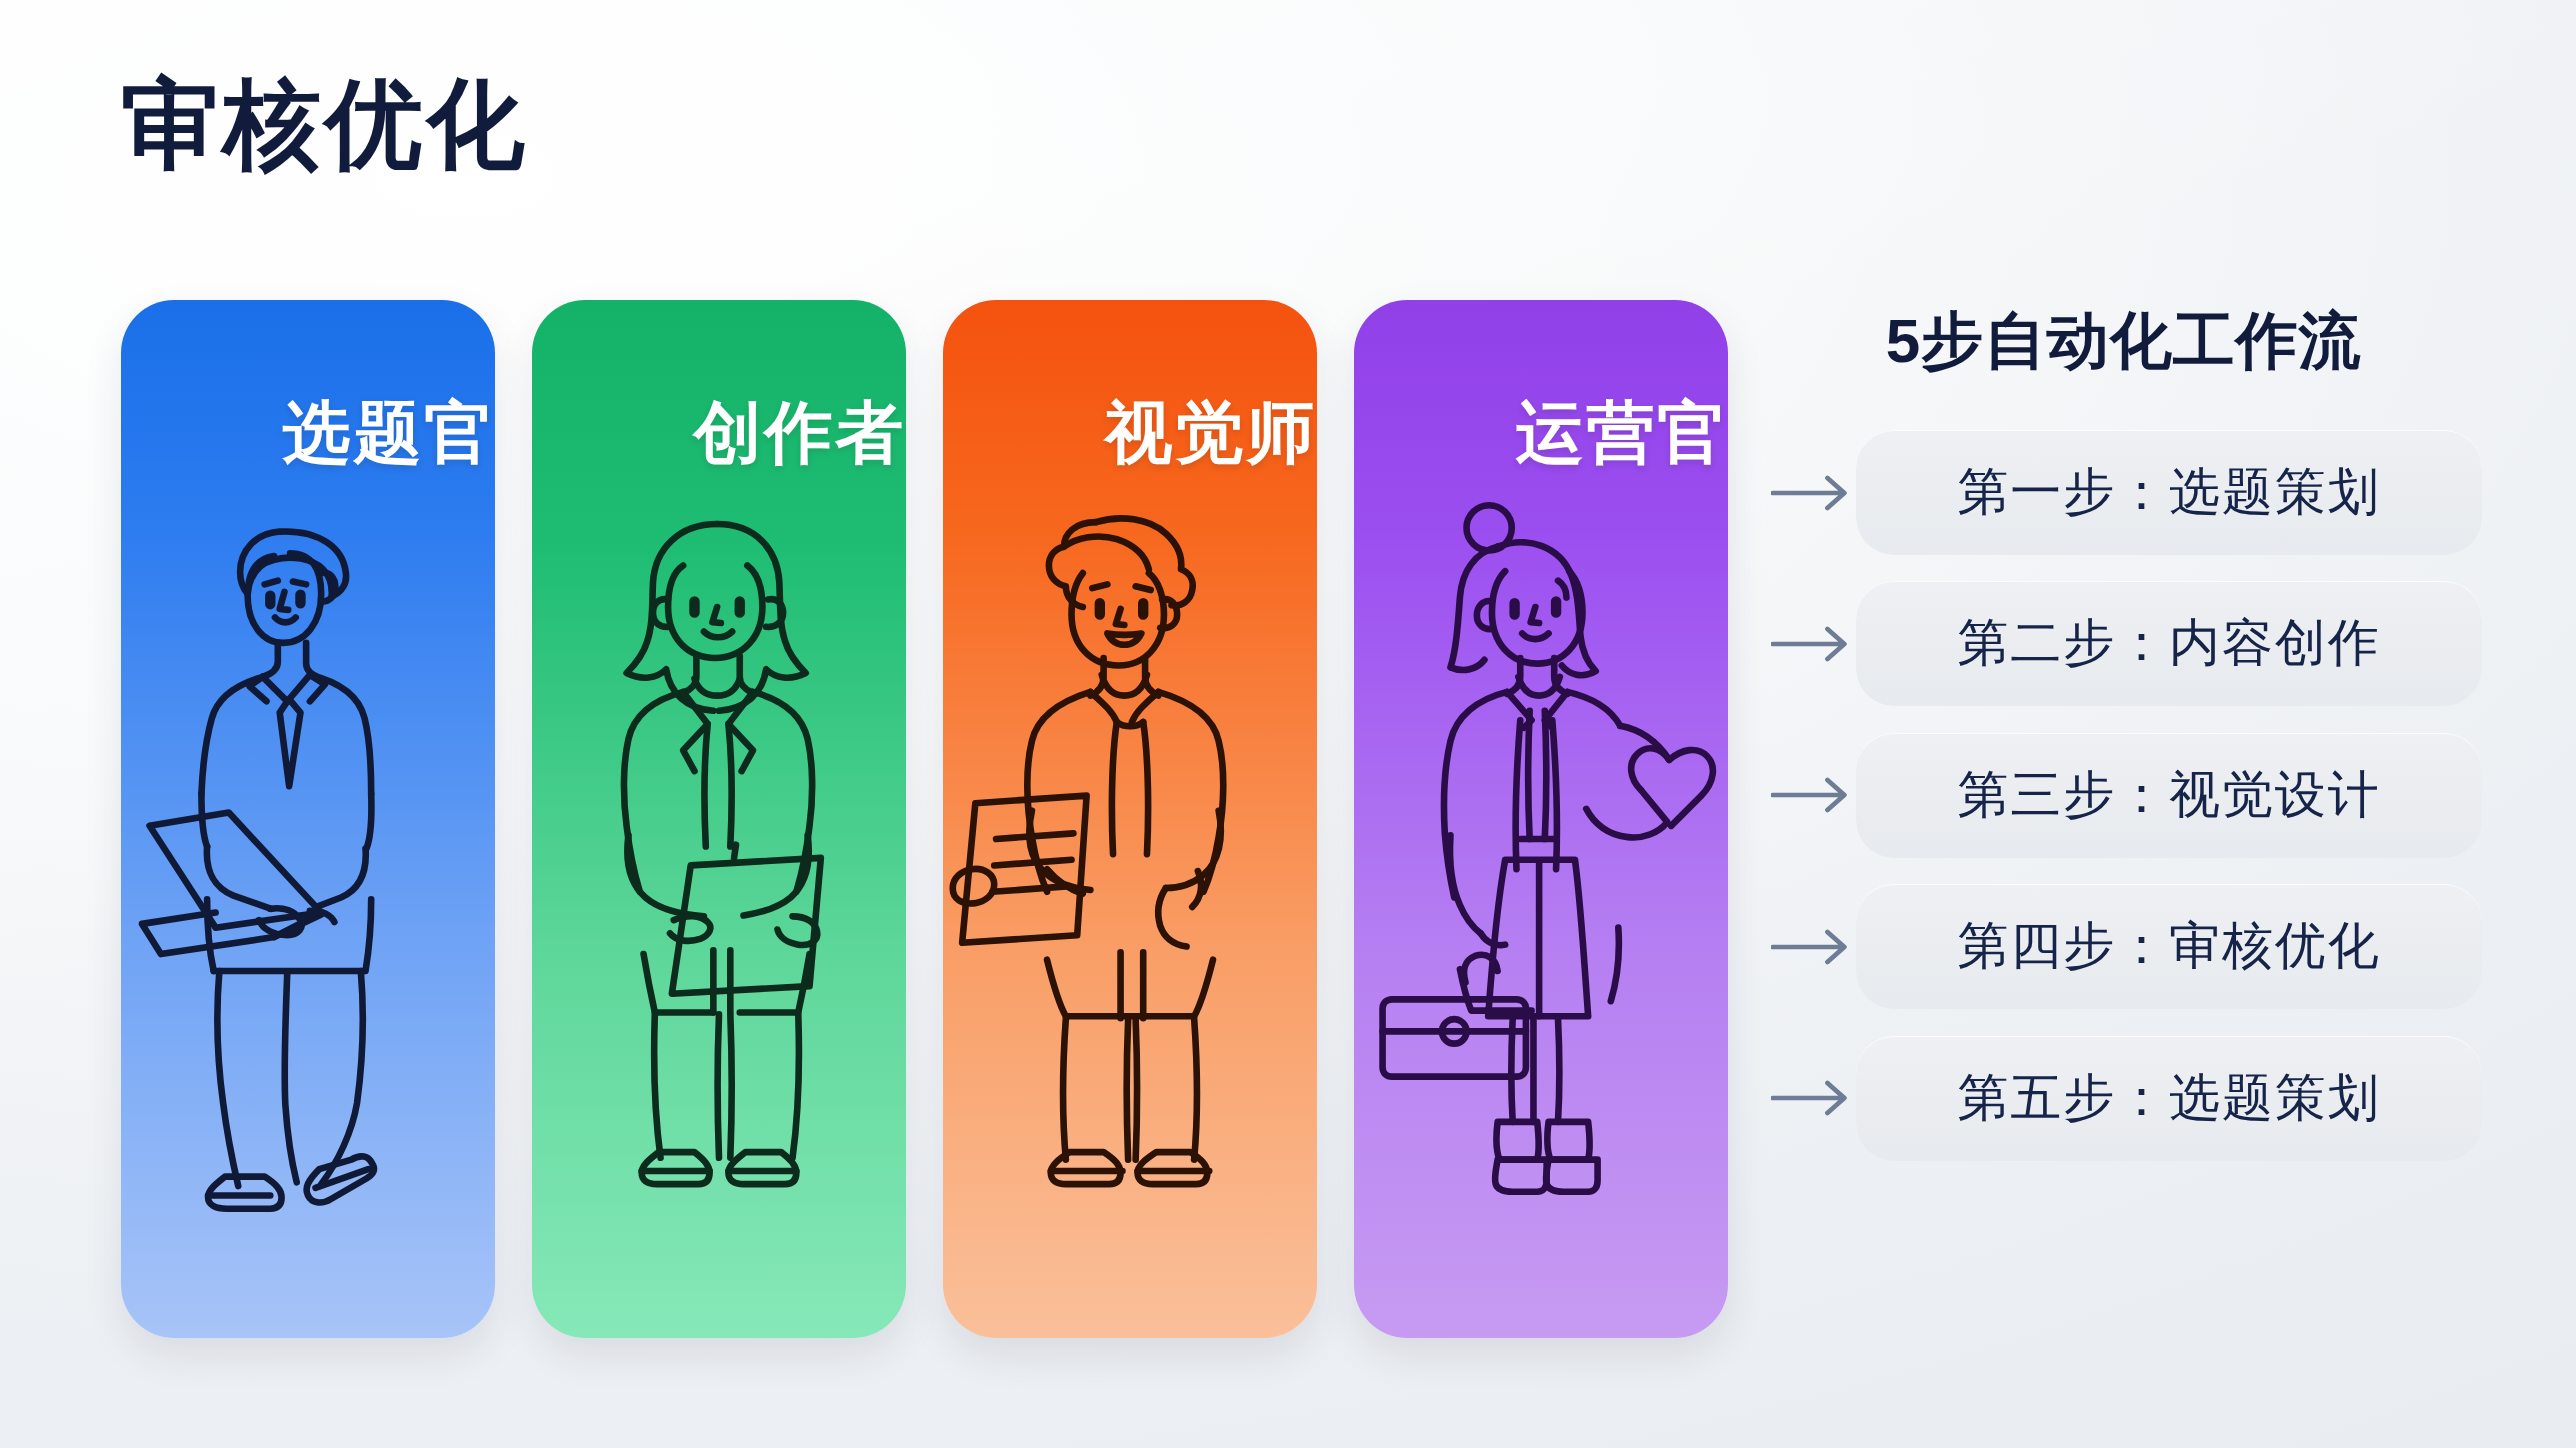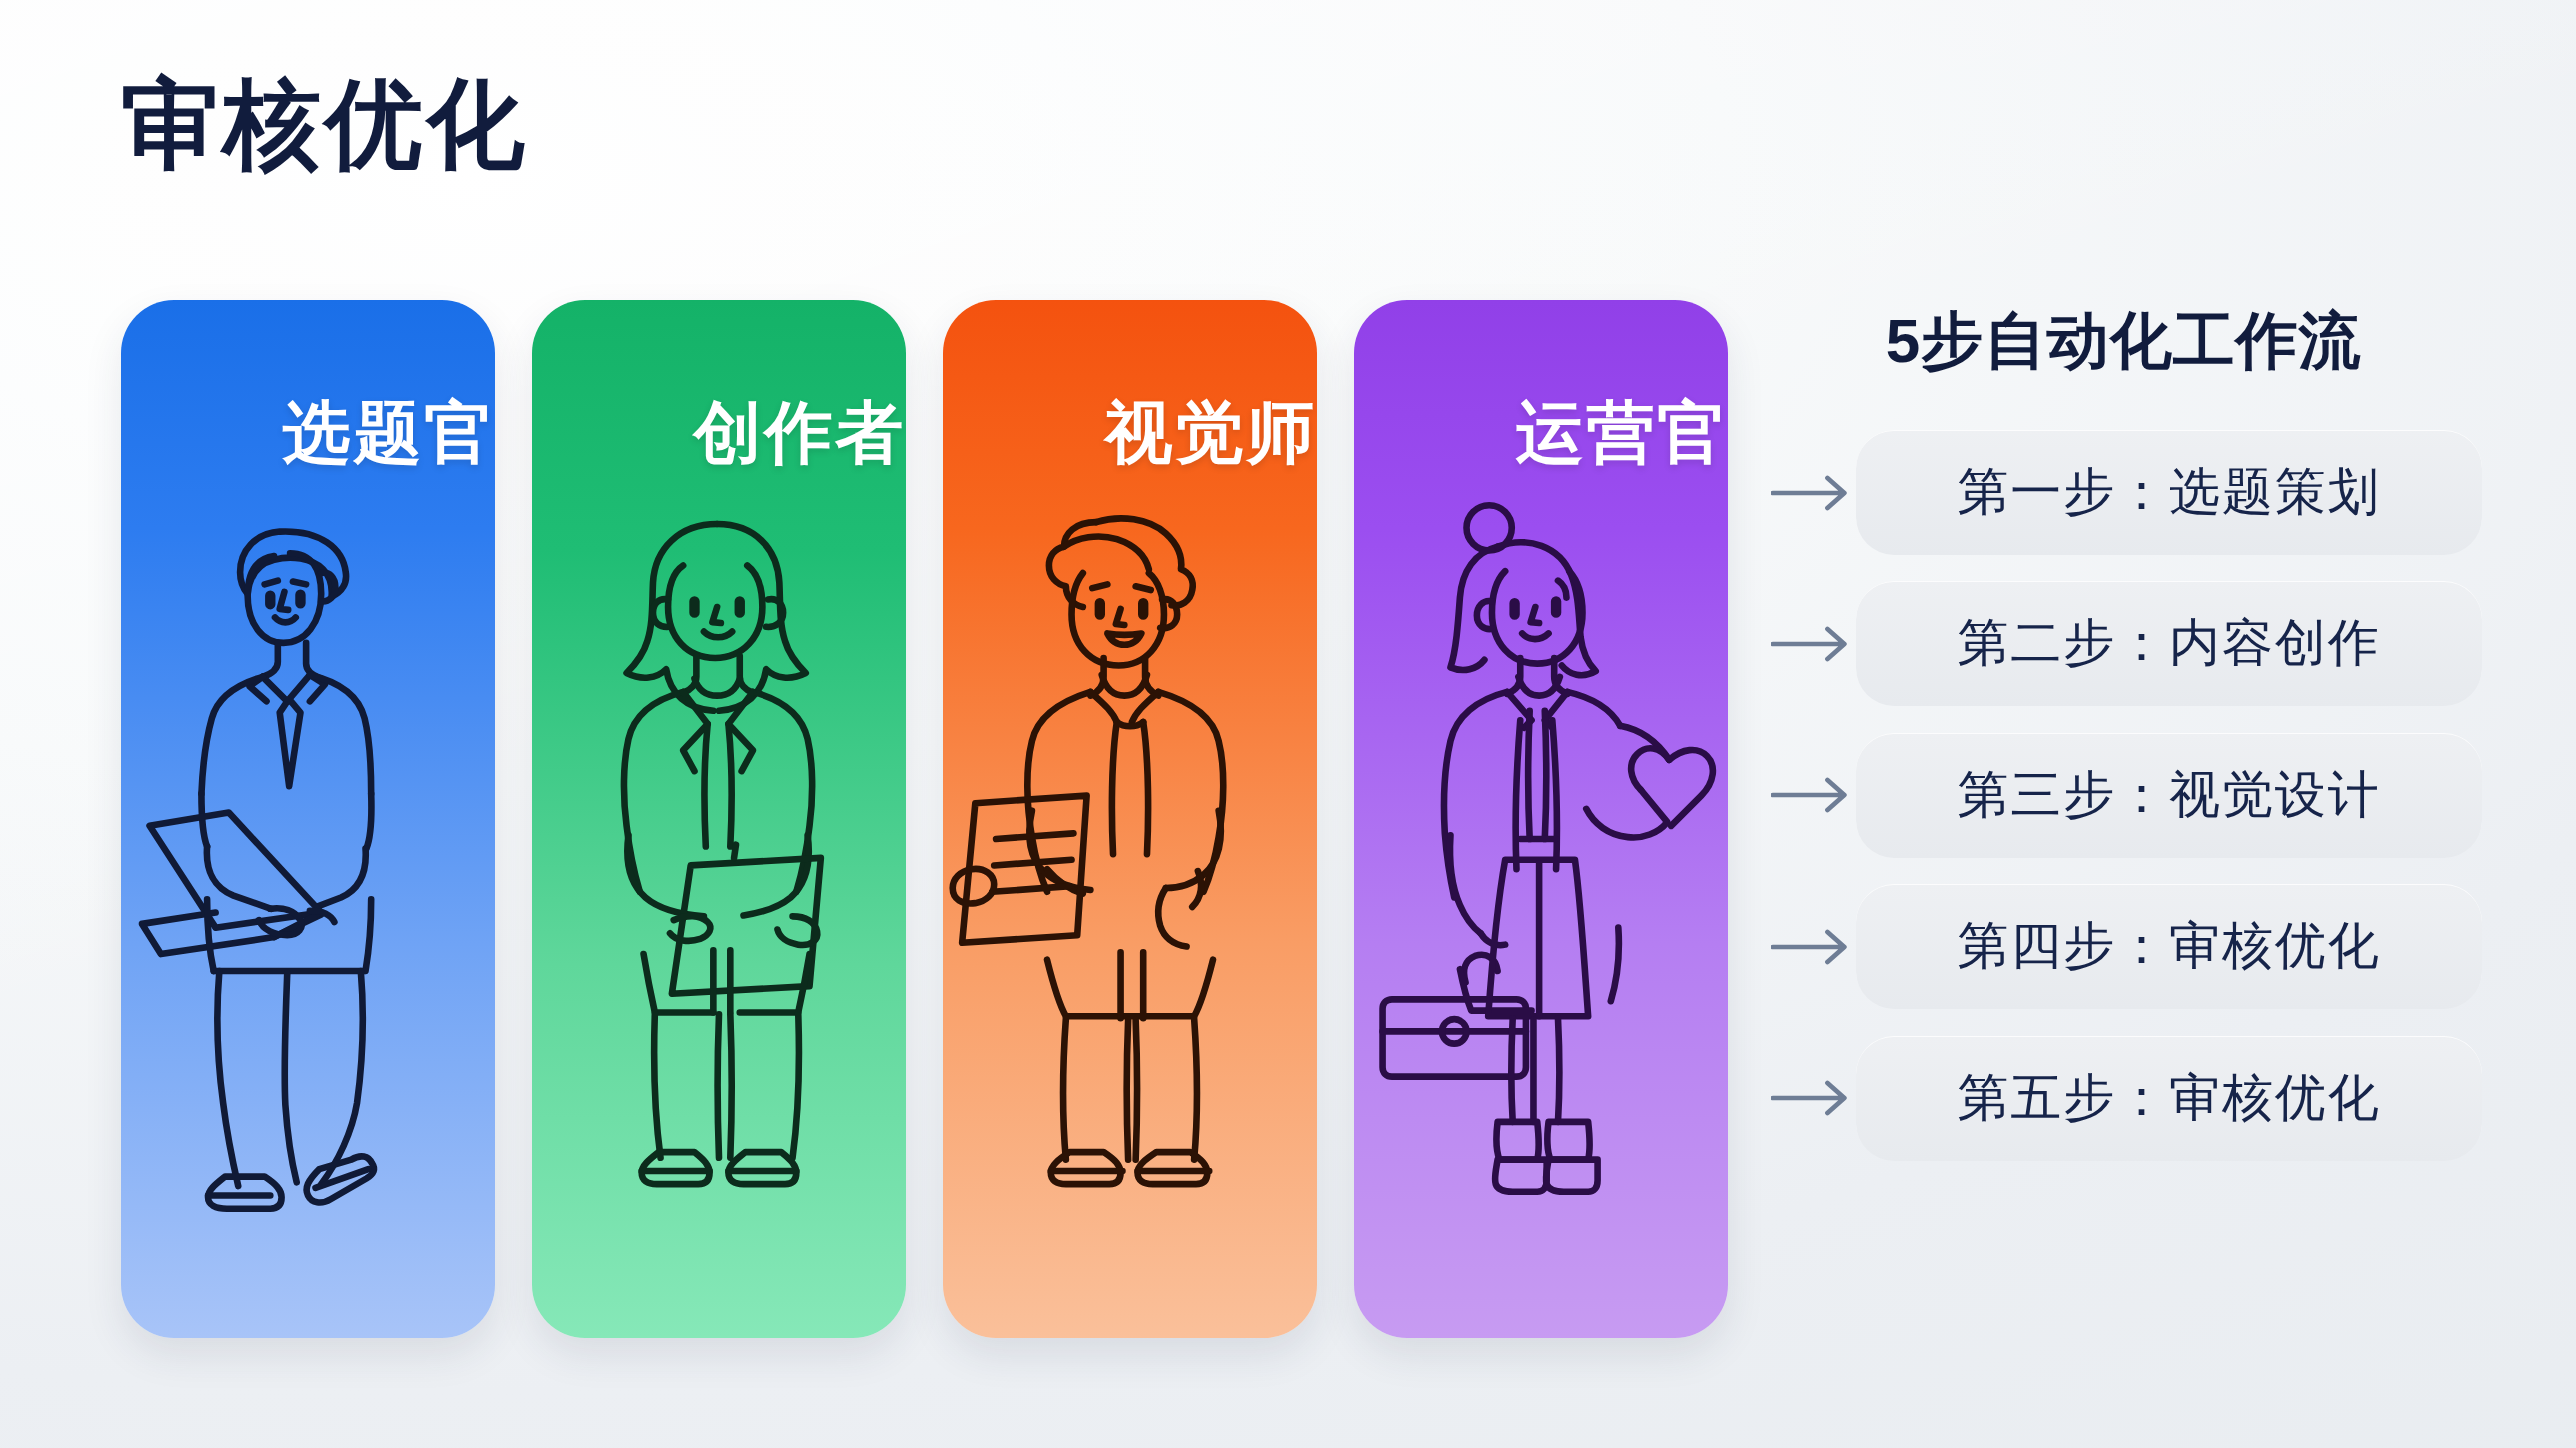--- a/index.html
+++ b/index.html
@@ -401,20 +401,20 @@
       </span>
     </div>
 
     <div class="step-row">
       <span class="step-arrow">
         <svg width="79" height="38" viewBox="0 0 84 40" fill="none" stroke="currentColor" stroke-width="5" stroke-linecap="round" stroke-linejoin="round">
           <path d="M2 20h74M60 4l18 16-18 16"></path>
         </svg>
       </span>
       <span class="step-pill">
-        <span class="step-label">第五步：审核优化</span>
+        <span class="step-label">第五步：选题策划</span>
       </span>
     </div>
 
   </div>
 
 </div>
 
 
 </body></html>

